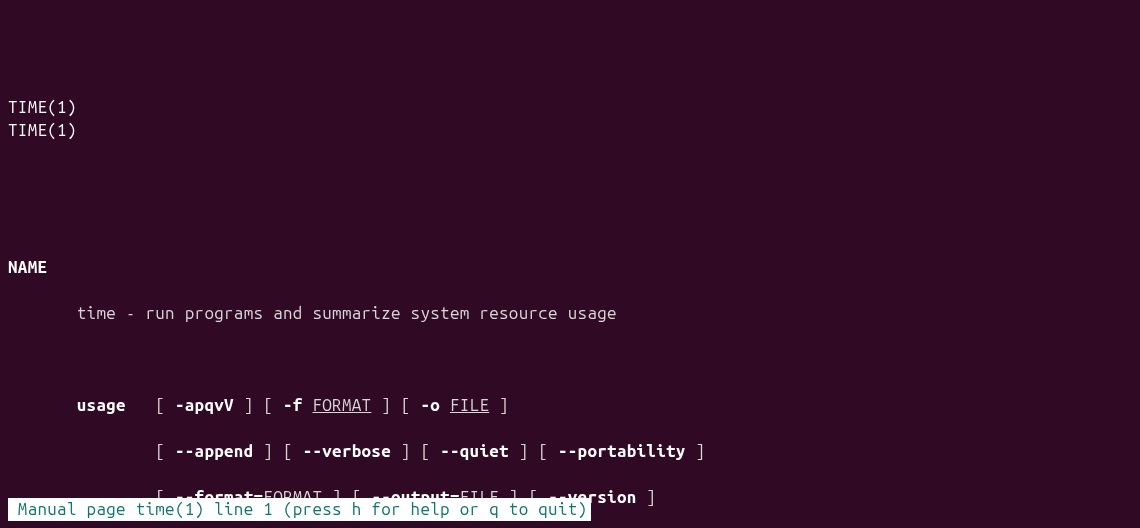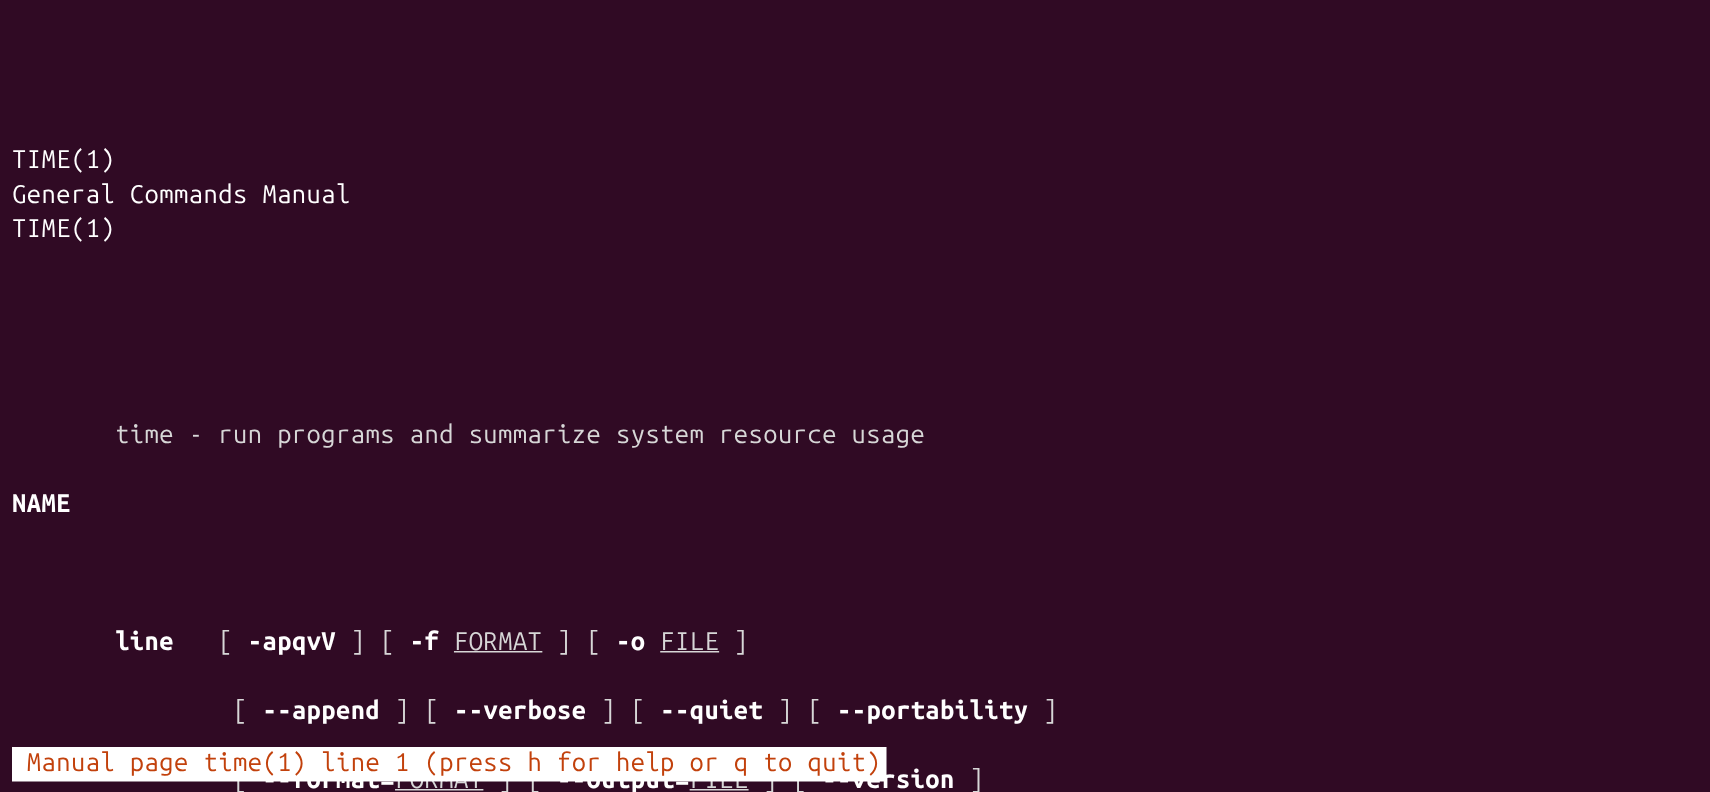--- a/index.html
+++ b/index.html
@@ -41,45 +41,44 @@
     }
     .underline {
       text-decoration: underline;
       text-align: center;
     }
     .status-bar {
       position: absolute;
       bottom: 7px;
       left: 8px;
       background-color: #ffffff;
-      color: #c2410c;
+      color: #0f766e;
       padding: 0 4px 0 0;
       font-weight: normal;
     }
     .line {
       min-height: 1.35em;
     }
   </style>
 </head>
 <body>
 
 
 
 <div class="header-row">
   <span>TIME(1)</span>
-  <span>General Commands Manual</span>
   <span>TIME(1)</span>
 </div>
 
 <div class="content">
 <div class="line"></div>
+<div class="line section-head">NAME</div>
 <div class="line">       time - run programs and summarize system resource usage</div>
-<div class="line section-head">NAME</div>
 <div class="line"></div>
-<div class="line">       <span class="bold">line</span><span>   [ </span><span class="bold">-apqvV</span><span> ] [ </span><span class="bold">-f</span><span> </span><span class="underline">FORMAT</span><span> ] [ </span><span class="bold">-o</span><span> </span><span class="underline">FILE</span><span> ]</span></div>
+<div class="line">       <span class="bold">usage</span><span>   [ </span><span class="bold">-apqvV</span><span> ] [ </span><span class="bold">-f</span><span> </span><span class="underline">FORMAT</span><span> ] [ </span><span class="bold">-o</span><span> </span><span class="underline">FILE</span><span> ]</span></div>
 <div class="line"><span>               [ </span><span class="bold">--append</span><span> ] [ </span><span class="bold">--verbose</span><span> ] [ </span><span class="bold">--quiet</span><span> ] [ </span><span class="bold">--portability</span><span> ]</span></div>
 <div class="line"><span>               [ </span><span class="bold">--format=</span><span class="underline">FORMAT</span><span> ] [ </span><span class="bold">--output=</span><span class="underline">FILE</span><span> ] [ </span><span class="bold">--version</span><span> ]</span></div>
 
 
 
 
 
 
 
 

